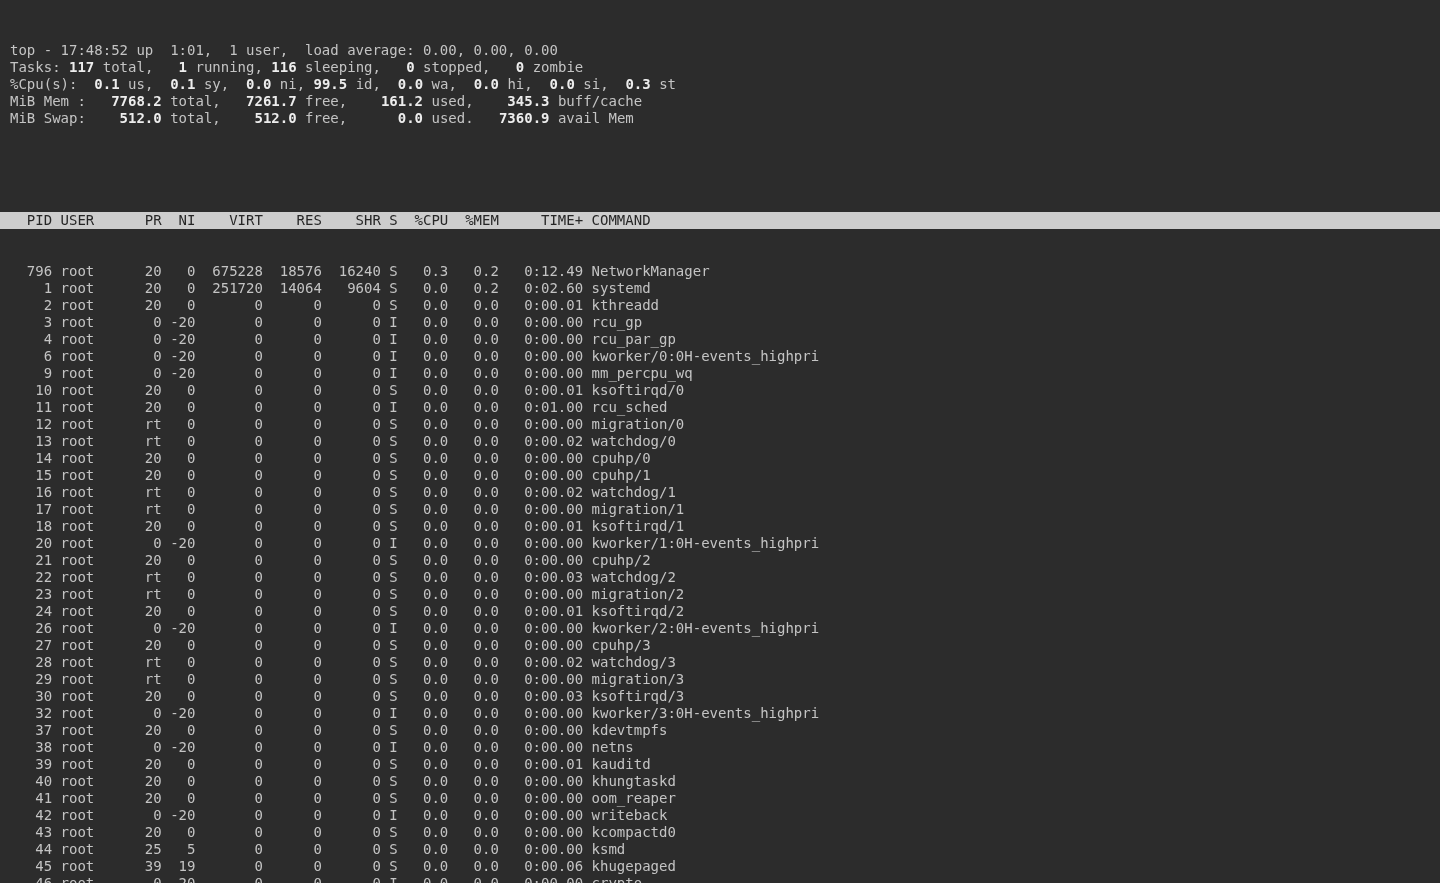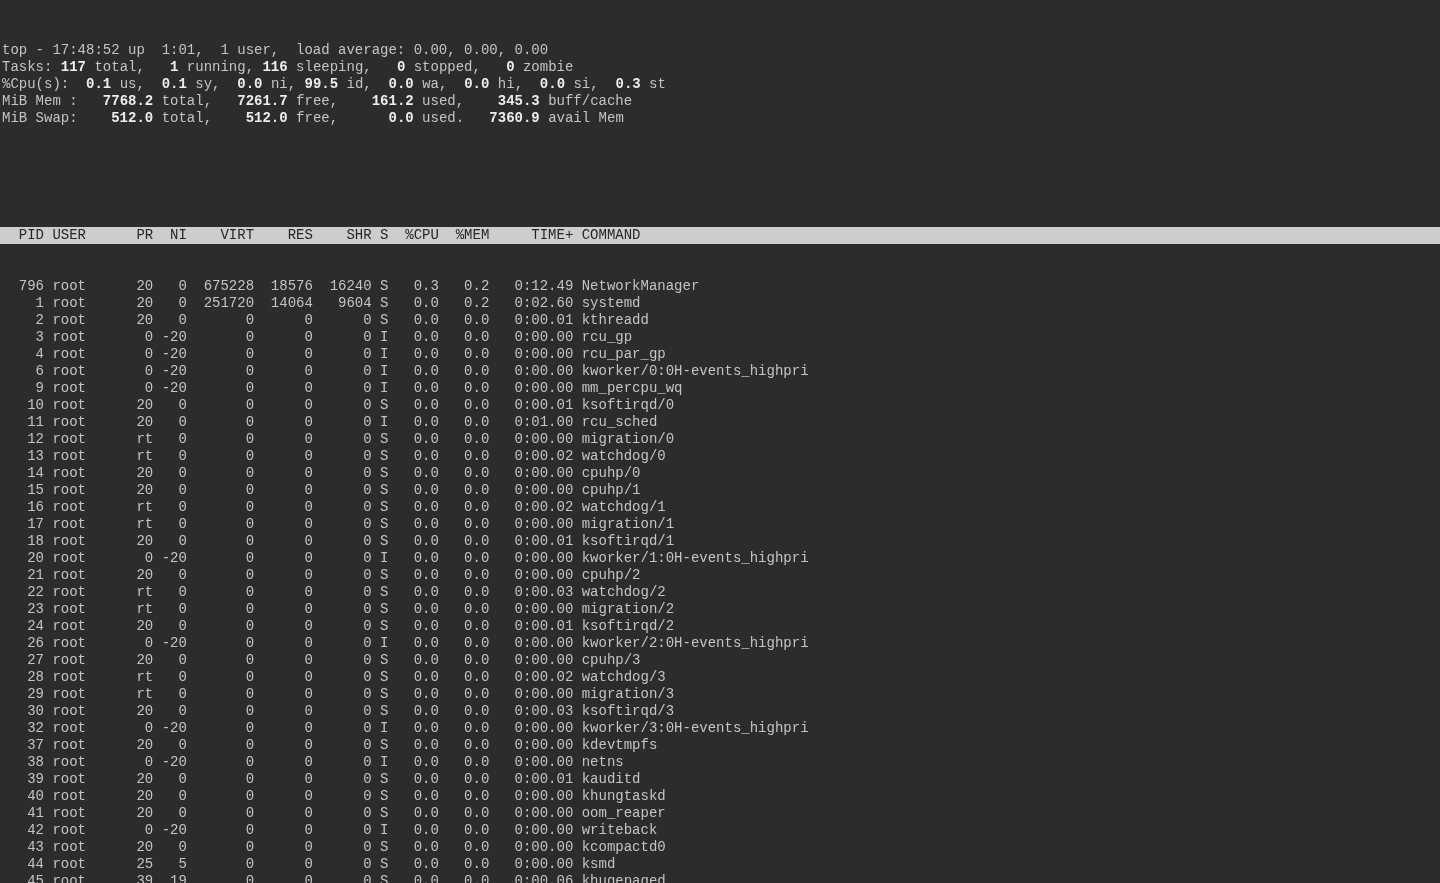--- a/index.html
+++ b/index.html
@@ -22,32 +22,30 @@
     font-family: "DejaVu Sans Mono", monospace;
     font-size: 14px;
     line-height: 17px;
     color: var(--fg);
     white-space: pre;
     overflow: hidden;
   }
   .line {
     height: 17px;
     white-space: pre;
-    padding-left: 2px;
-    font-family: Liberation Mono, monospace;
+    padding-left: 10px;
   }
   .bold {
     font-weight: bold;
     color: var(--fg-bold);
   }
   .table-header {
     background: var(--hdr-bg);
     color: var(--hdr-fg);
     width: 1440px;
-    margin-top: 15px;
   }
 </style>
 </head>
 <body>
 
 <div class="terminal">
   <div><div class="line"><span>top - 17:48:52 up  1:01,  1 user,  load average: 0.00, 0.00, 0.00</span></div><div class="line"><span>Tasks: </span><span class="bold">117</span><span> total,   </span><span class="bold">1</span><span> running, </span><span class="bold">116</span><span> sleeping,   </span><span class="bold">0</span><span> stopped,   </span><span class="bold">0</span><span> zombie</span></div><div class="line"><span>%Cpu(s):  </span><span class="bold">0.1</span><span> us,  </span><span class="bold">0.1</span><span> sy,  </span><span class="bold">0.0</span><span> ni, </span><span class="bold">99.5</span><span> id,  </span><span class="bold">0.0</span><span> wa,  </span><span class="bold">0.0</span><span> hi,  </span><span class="bold">0.0</span><span> si,  </span><span class="bold">0.3</span><span> st</span></div><div class="line"><span>MiB Mem :   </span><span class="bold">7768.2</span><span> total,   </span><span class="bold">7261.7</span><span> free,    </span><span class="bold">161.2</span><span> used,    </span><span class="bold">345.3</span><span> buff/cache</span></div><div class="line"><span>MiB Swap:    </span><span class="bold">512.0</span><span> total,    </span><span class="bold">512.0</span><span> free,      </span><span class="bold">0.0</span><span> used.   </span><span class="bold">7360.9</span><span> avail Mem</span></div></div>
   <div class="line"></div>
   <div class="line table-header">  PID USER      PR  NI    VIRT    RES    SHR S  %CPU  %MEM     TIME+ COMMAND</div>
   <div><div class="line">  796 root      20   0  675228  18576  16240 S   0.3   0.2   0:12.49 NetworkManager</div><div class="line">    1 root      20   0  251720  14064   9604 S   0.0   0.2   0:02.60 systemd</div><div class="line">    2 root      20   0       0      0      0 S   0.0   0.0   0:00.01 kthreadd</div><div class="line">    3 root       0 -20       0      0      0 I   0.0   0.0   0:00.00 rcu_gp</div><div class="line">    4 root       0 -20       0      0      0 I   0.0   0.0   0:00.00 rcu_par_gp</div><div class="line">    6 root       0 -20       0      0      0 I   0.0   0.0   0:00.00 kworker/0:0H-events_highpri</div><div class="line">    9 root       0 -20       0      0      0 I   0.0   0.0   0:00.00 mm_percpu_wq</div><div class="line">   10 root      20   0       0      0      0 S   0.0   0.0   0:00.01 ksoftirqd/0</div><div class="line">   11 root      20   0       0      0      0 I   0.0   0.0   0:01.00 rcu_sched</div><div class="line">   12 root      rt   0       0      0      0 S   0.0   0.0   0:00.00 migration/0</div><div class="line">   13 root      rt   0       0      0      0 S   0.0   0.0   0:00.02 watchdog/0</div><div class="line">   14 root      20   0       0      0      0 S   0.0   0.0   0:00.00 cpuhp/0</div><div class="line">   15 root      20   0       0      0      0 S   0.0   0.0   0:00.00 cpuhp/1</div><div class="line">   16 root      rt   0       0      0      0 S   0.0   0.0   0:00.02 watchdog/1</div><div class="line">   17 root      rt   0       0      0      0 S   0.0   0.0   0:00.00 migration/1</div><div class="line">   18 root      20   0       0      0      0 S   0.0   0.0   0:00.01 ksoftirqd/1</div><div class="line">   20 root       0 -20       0      0      0 I   0.0   0.0   0:00.00 kworker/1:0H-events_highpri</div><div class="line">   21 root      20   0       0      0      0 S   0.0   0.0   0:00.00 cpuhp/2</div><div class="line">   22 root      rt   0       0      0      0 S   0.0   0.0   0:00.03 watchdog/2</div><div class="line">   23 root      rt   0       0      0      0 S   0.0   0.0   0:00.00 migration/2</div><div class="line">   24 root      20   0       0      0      0 S   0.0   0.0   0:00.01 ksoftirqd/2</div><div class="line">   26 root       0 -20       0      0      0 I   0.0   0.0   0:00.00 kworker/2:0H-events_highpri</div><div class="line">   27 root      20   0       0      0      0 S   0.0   0.0   0:00.00 cpuhp/3</div><div class="line">   28 root      rt   0       0      0      0 S   0.0   0.0   0:00.02 watchdog/3</div><div class="line">   29 root      rt   0       0      0      0 S   0.0   0.0   0:00.00 migration/3</div><div class="line">   30 root      20   0       0      0      0 S   0.0   0.0   0:00.03 ksoftirqd/3</div><div class="line">   32 root       0 -20       0      0      0 I   0.0   0.0   0:00.00 kworker/3:0H-events_highpri</div><div class="line">   37 root      20   0       0      0      0 S   0.0   0.0   0:00.00 kdevtmpfs</div><div class="line">   38 root       0 -20       0      0      0 I   0.0   0.0   0:00.00 netns</div><div class="line">   39 root      20   0       0      0      0 S   0.0   0.0   0:00.01 kauditd</div><div class="line">   40 root      20   0       0      0      0 S   0.0   0.0   0:00.00 khungtaskd</div><div class="line">   41 root      20   0       0      0      0 S   0.0   0.0   0:00.00 oom_reaper</div><div class="line">   42 root       0 -20       0      0      0 I   0.0   0.0   0:00.00 writeback</div><div class="line">   43 root      20   0       0      0      0 S   0.0   0.0   0:00.00 kcompactd0</div><div class="line">   44 root      25   5       0      0      0 S   0.0   0.0   0:00.00 ksmd</div><div class="line">   45 root      39  19       0      0      0 S   0.0   0.0   0:00.06 khugepaged</div><div class="line">   46 root       0 -20       0      0      0 I   0.0   0.0   0:00.00 crypto</div></div>

